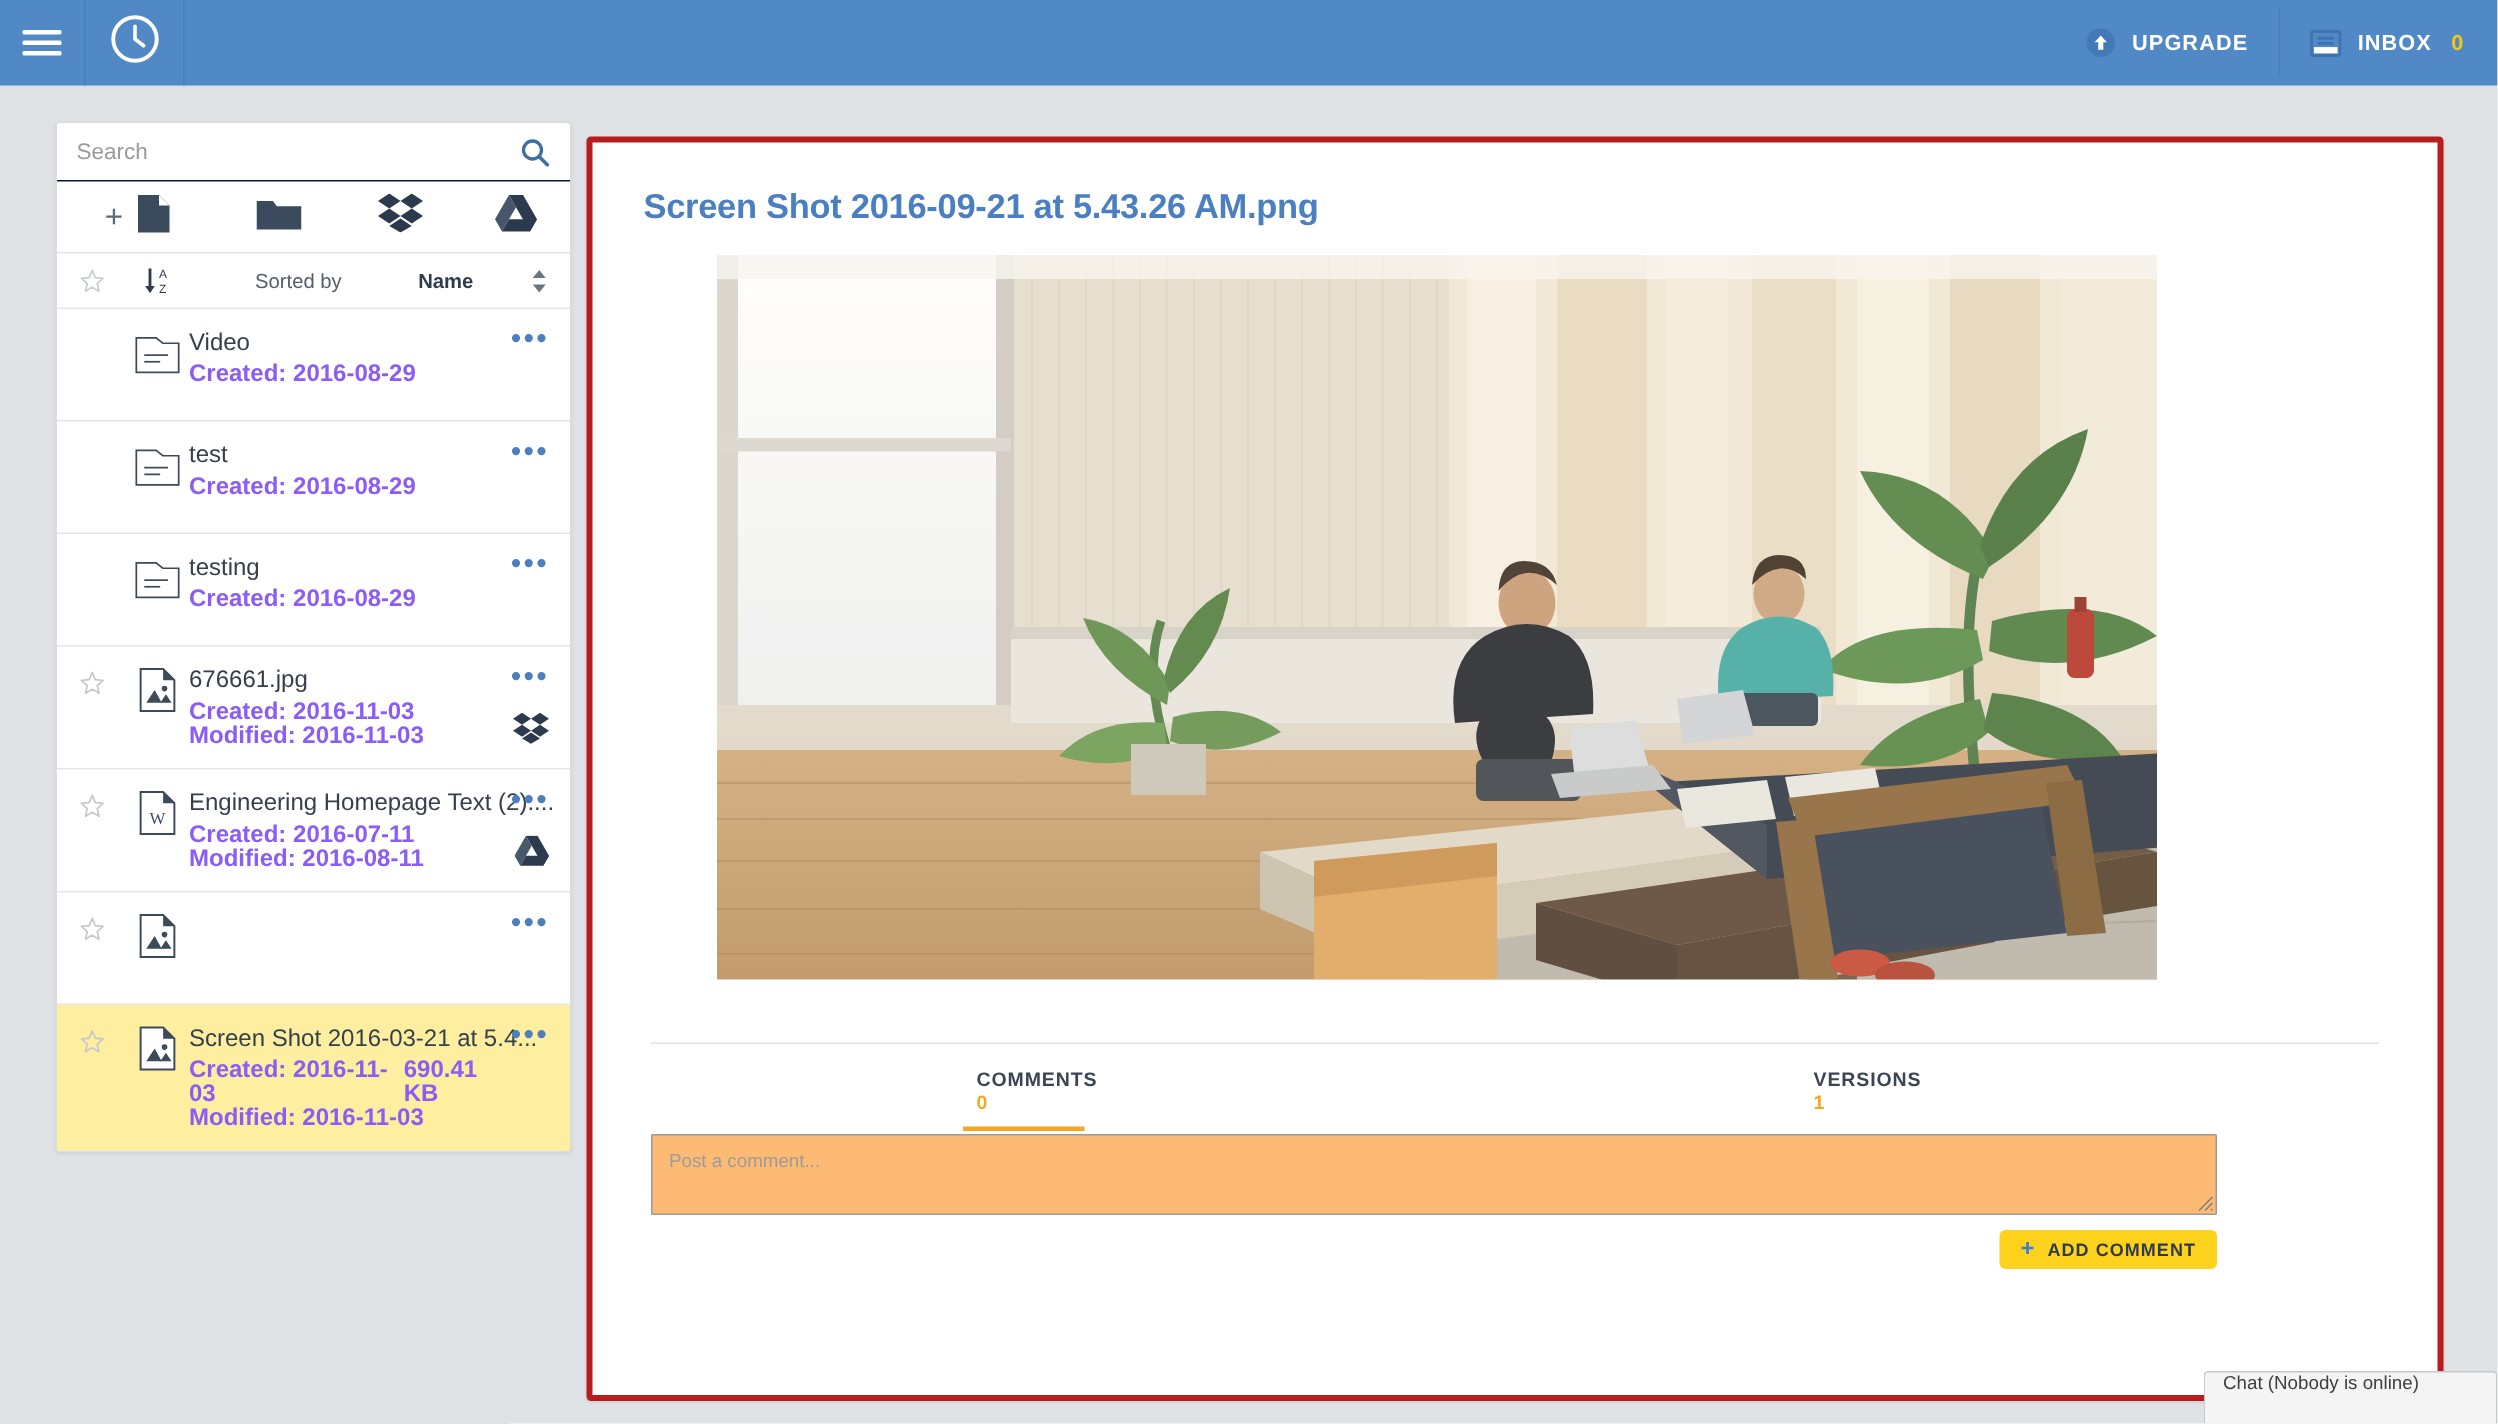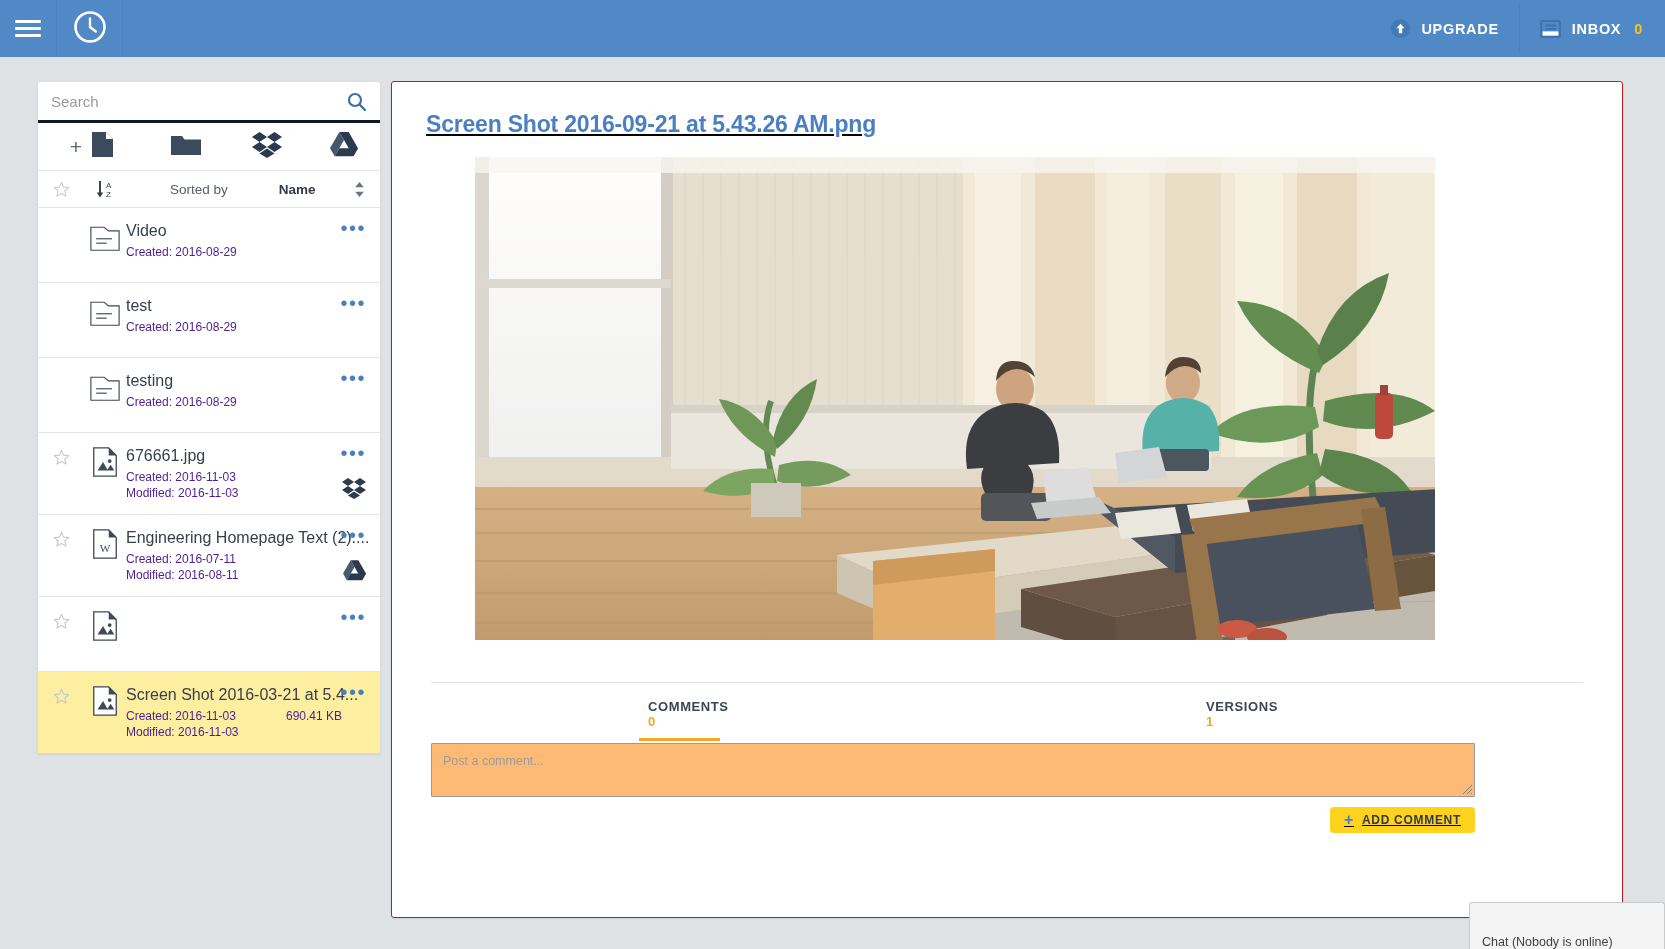--- a/index.html
+++ b/index.html
@@ -93,21 +93,21 @@
     left: 37px;
     top: 81px;
     width: 342px;
     background: #ffffff;
     border: 1px solid #dcdcdc;
     border-radius: 3px;
     box-shadow: 0 1px 2px rgba(0,0,0,0.07);
   }
   .search-row {
     height: 38px;
-    border-bottom: 3px solid #0f172a;
+    border-bottom: 1px solid #0f172a;
     display: flex;
     align-items: center;
     padding: 0 14px 0 0;
   }
   .search-input {
     flex: 1;
     border: none;
     outline: none;
     font-size: 15px;
     color: #444;
@@ -167,24 +167,25 @@
   .file-body { flex: 1; min-width: 0; padding-right: 10px; }
   .file-name {
     font-size: 16px;
     color: #36404d;
     white-space: nowrap;
     overflow: hidden;
     line-height: 20px;
     margin-bottom: 3px;
   }
   .meta-line {
-    font-size: 12px;
-    color: #4c1d95;
+    font-size: 16px;
+    color: #8b5cf6;
     line-height: 16px;
     display: flex;
+    font-weight: bold;
   }
   .meta-size { margin-left: auto; padding-right: 28px; }
   .row-dots {
     position: absolute;
     right: 14px;
     top: 14px;
     color: #4b7fbd;
     font-size: 20px;
     letter-spacing: 1.5px;
     line-height: 12px;
@@ -195,29 +196,28 @@
     right: 14px;
     bottom: 11px;
   }
   
   .doc-icon { width: 30px; height: 30px; }
 
   
   .main {
     position: absolute;
     left: 391px;
-    top: 81px;
+    top: 91px;
     width: 1230px;
     height: 835px;
     background: #ffffff;
-    border: 1px solid #b91c1c;
+    border: 4px solid #b91c1c;
     border-radius: 3px;
     box-shadow: 0 1px 2px rgba(0,0,0,0.07);
     overflow: hidden;
-    text-decoration: underline;
   }
   .main-title {
     font-size: 23px;
     font-weight: bold;
     color: #4a7fc1;
     padding: 29px 0 0 34px;
     letter-spacing: -0.2px;
   }
   .preview-wrap {
     margin: 19px 0 0 83px;
@@ -311,27 +311,27 @@
     margin-right: 8px;
     line-height: 1;
   }
 
   
   .chatbar {
     position: absolute;
     right: 0px;
     bottom: 0;
     width: 196px;
-    height: 47px;
+    height: 35px;
     background: #f4f4f4;
     border: 1px solid #c9c9c9;
     border-bottom: none;
     border-radius: 3px 3px 0 0;
     display: flex;
-    align-items: flex-end;
+    align-items: flex-start;
     padding-left: 12px;
     font-size: 12.5px;
     color: #3f3f3f;
     box-sizing: border-box;
   }
 </style>
 </head>
 <body>
 
 <div class="topbar">

